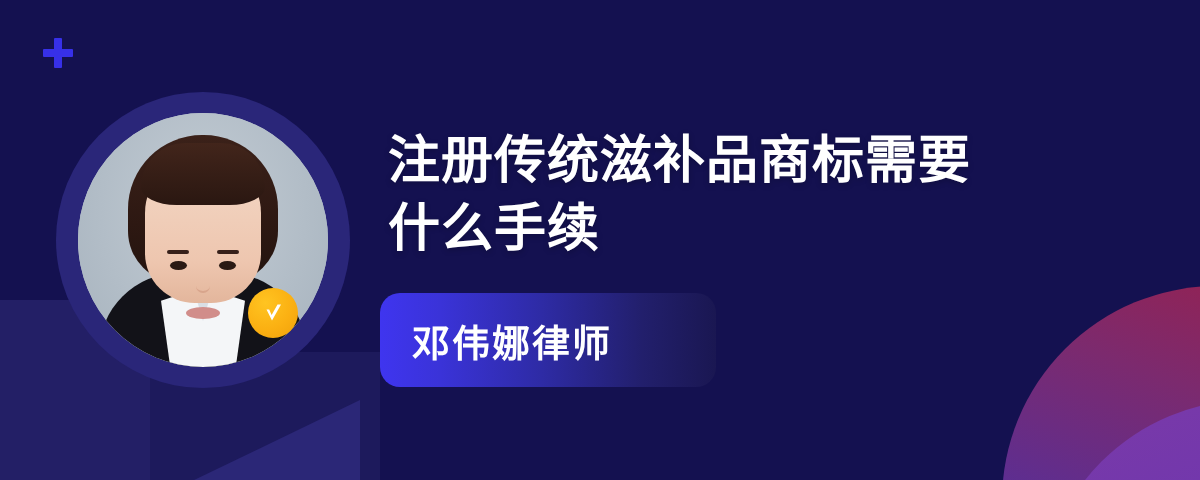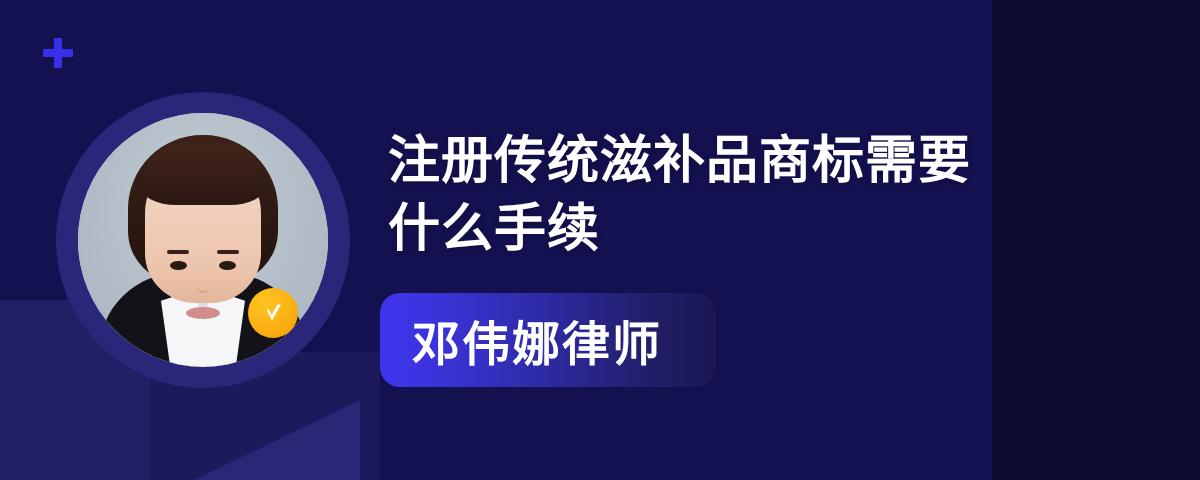--- a/index.html
+++ b/index.html
@@ -5,21 +5,21 @@
 <style>
   html, body {
     margin: 0;
     padding: 0;
     background: #0d0b2e;
   }
   * { box-sizing: border-box; }
 
   .banner {
     position: relative;
-    width: 992px;
+    width: 1200px;
     height: 480px;
     overflow: hidden;
     background: #141150;
     font-family: "Liberation Sans", "DejaVu Sans", sans-serif;
     user-select: none;
   }
 
   
   .bg-layer {
     position: absolute;
@@ -275,21 +275,21 @@
     top: 293px;
     width: 336px;
     height: 94px;
     border-radius: 20px;
     background: linear-gradient(90deg, #3f35ef 0%, #3a33d8 18%, #2e2ba5 48%, #221f6c 78%, #1a1752 100%);
     display: flex;
     align-items: center;
   }
   .name-text {
     color: #ffffff;
-    font-size: 48px;
+    font-size: 38px;
     font-weight: 700;
     letter-spacing: 2px;
     padding-left: 32px;
   }
 </style>
 </head>
 <body>
 
 <div class="banner">
 

